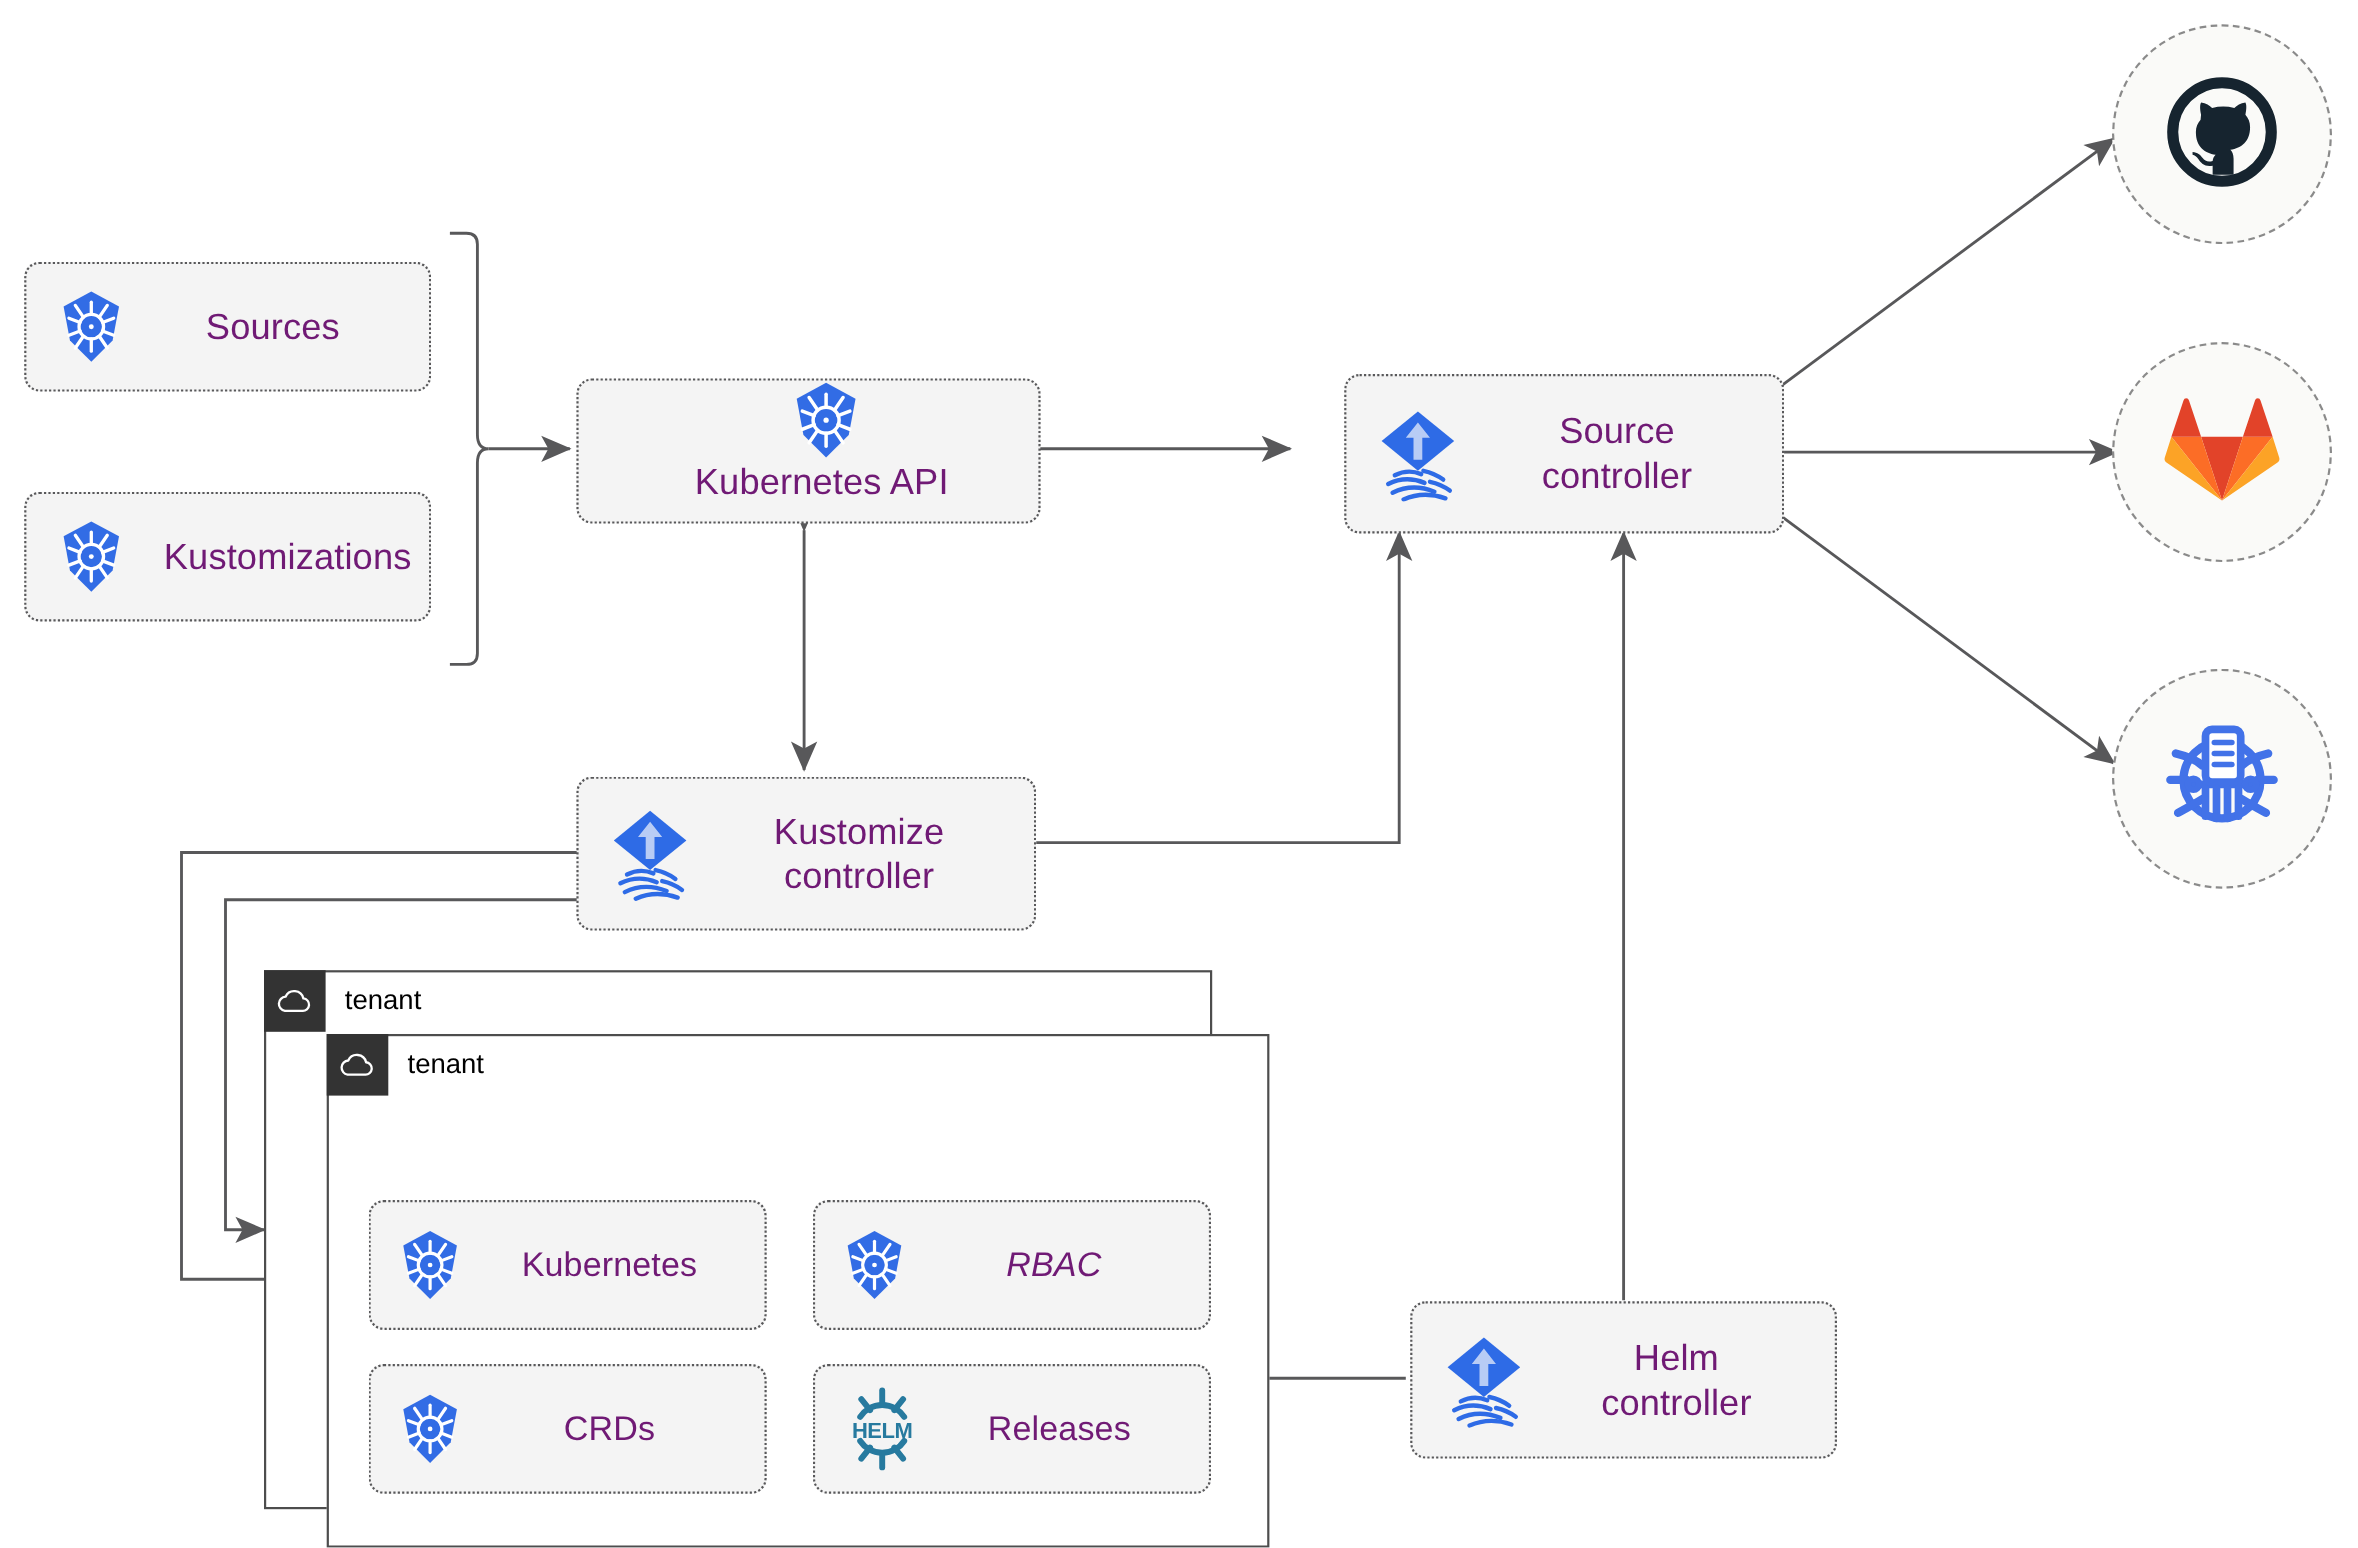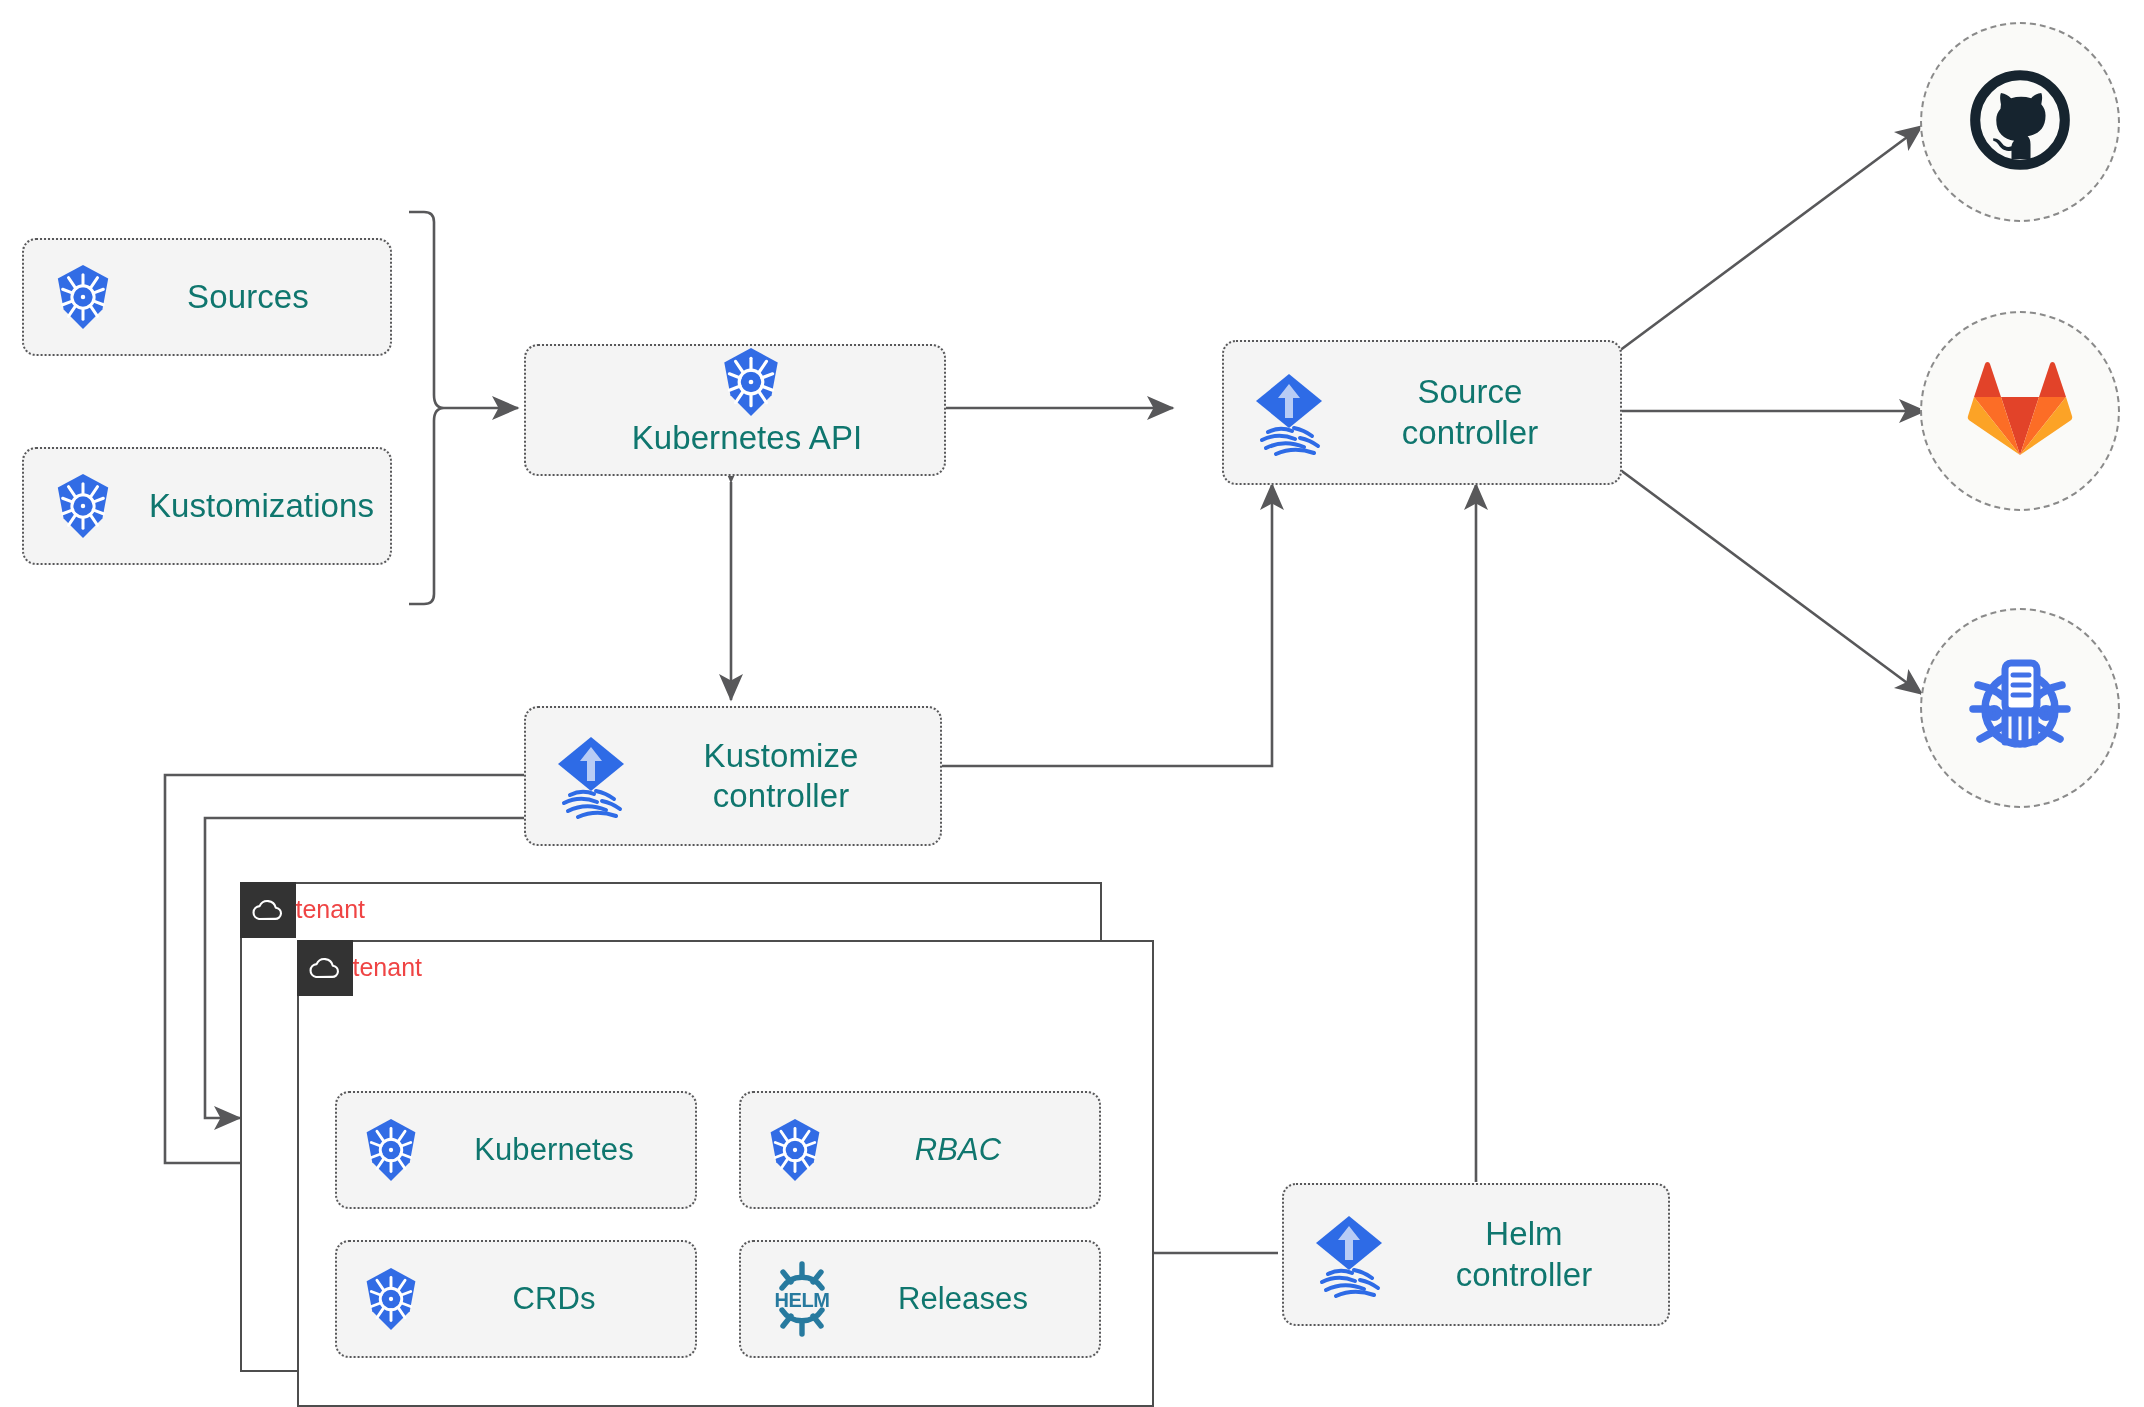--- a/index.html
+++ b/index.html
@@ -39,21 +39,21 @@
   }
   .node .ico {
     flex: 0 0 auto;
     display: flex;
     align-items: center;
     justify-content: center;
   }
   .node .lbl {
     flex: 1 1 auto;
     text-align: center;
-    color: #0f766e;
+    color: #701a75;
     font-size: 33px;
     line-height: 1.22;
     letter-spacing: 0.1px;
     padding-right: 8px;
   }
   .node.small .lbl { font-size: 31px; }
 
   
   .tenant {
     position: absolute;
@@ -71,22 +71,23 @@
   }
   .tenant-tab .tabicon {
     width: 56px;
     height: 56px;
     background: #333333;
     display: flex;
     align-items: center;
     justify-content: center;
   }
   .tenant-tab .tablabel {
-    color: #ef4444;
+    color: #000000;
     font-size: 25px;
+    padding-left: 18px;
     white-space: nowrap;
   }
 
   
   .circle-node {
     position: absolute;
     box-sizing: border-box;
     border: 2.5px dashed #8a8a8a;
     border-radius: 50%;
     background: #fafaf8;

